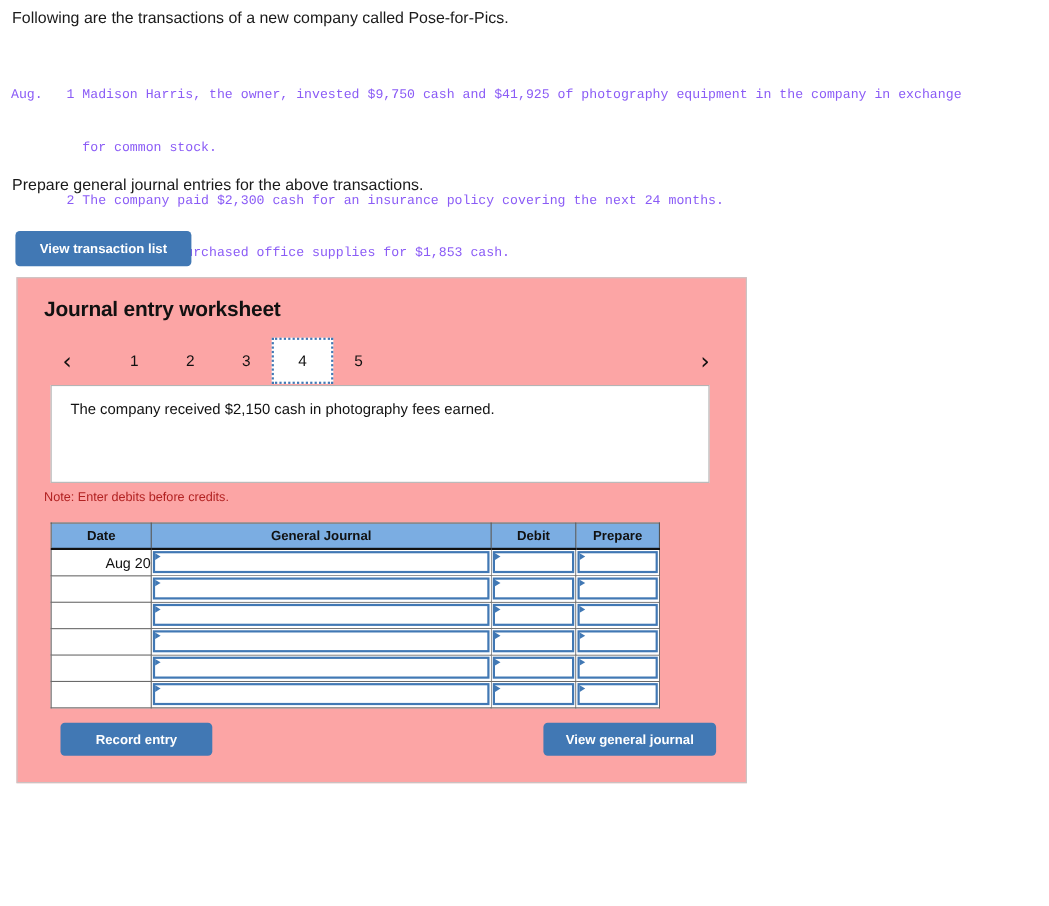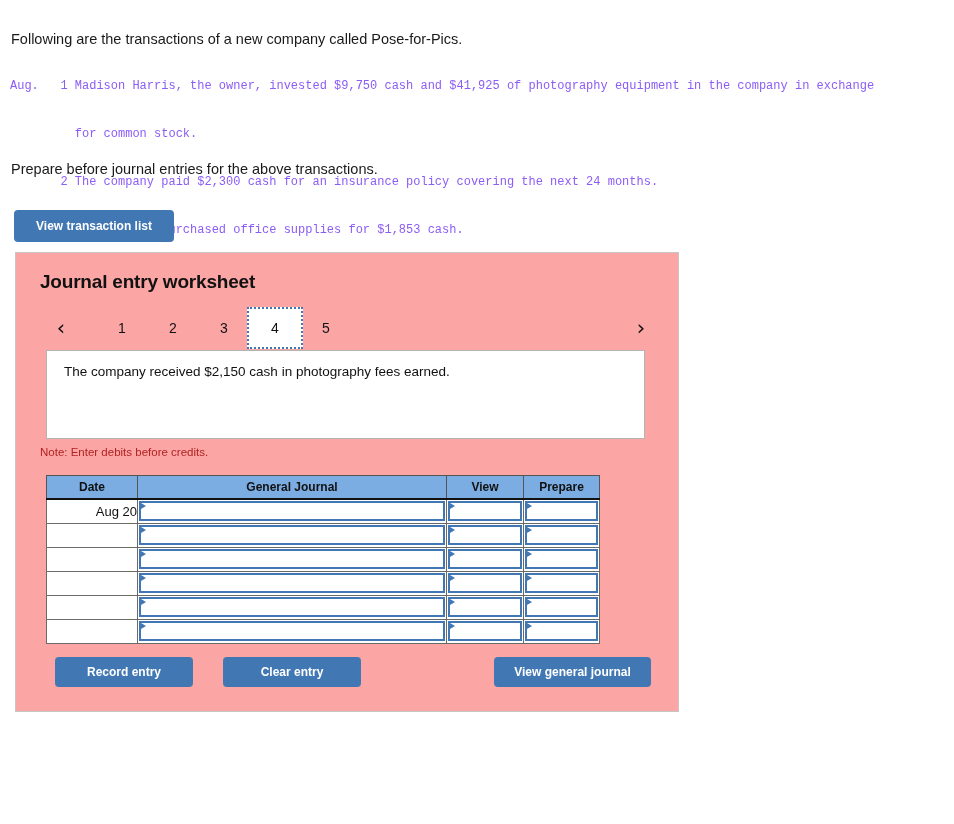--- a/index.html
+++ b/index.html
@@ -17,21 +17,20 @@
 
   
   .intro {
     position: absolute;
     left: 11px;
     top: 8px;
     font-size: 14.5px;
     line-height: 19px;
     color: #1a1a1a;
     white-space: nowrap;
-    margin-top: 22px;
   }
 
   
   .txn-block {
     position: absolute;
     left: 10px;
     top: 46px;
     font-family: Liberation Mono, monospace;
     font-size: 12px;
     line-height: 16px;
@@ -239,21 +238,21 @@
 
   <div class="txn-block">
     <span class="txn-row">Aug.   1 Madison Harris, the owner, invested $9,750 cash and $41,925 of photography equipment in the company in exchange</span>
     <span class="txn-row">         for common stock.</span>
     <span class="txn-row">       2 The company paid $2,300 cash for an insurance policy covering the next 24 months.</span>
     <span class="txn-row">       5 The company purchased office supplies for $1,853 cash.</span>
     <span class="txn-row">      20 The company received $2,150 cash in photography fees earned.</span>
     <span class="txn-row">      31 The company paid $878 cash for August utilities.</span>
   </div>
 
-  <div class="prepare">Prepare before journal entries for the above transactions.</div>
+  <div class="prepare">Prepare general journal entries for the above transactions.</div>
 
   <button class="btn btn-view-transaction">View transaction list</button>
 
   <div class="panel">
 
     <div class="panel-title">Journal entry worksheet</div>
 
     <div class="tabstrip">
       <div class="chev chev-prev">‹</div>
 
@@ -276,21 +275,21 @@
       <colgroup>
         <col class="col-date">
           <col class="col-gj">
           <col class="col-debit">
           <col class="col-credit">
       </colgroup>
       <thead>
         <tr>
           <th>Date</th>
           <th>General Journal</th>
-          <th>View</th>
+          <th>Debit</th>
           <th>Prepare</th>
         </tr>
       </thead>
       <tbody>
         <tr>
           <td class="datecell">Aug 20</td>
           <td class="incell">
               <div class="inbox"></div>
             </td>
           <td class="incell">
@@ -357,17 +356,16 @@
               <div class="inbox"></div>
             </td>
           <td class="incell">
               <div class="inbox"></div>
             </td>
         </tr>
       </tbody>
     </table>
 
     <button class="btn btn-record">Record entry</button>
-    <button class="btn btn-clear">Clear entry</button>
     <button class="btn btn-viewgj">View general journal</button>
 
   </div>
 </div>
 
 </body></html>

